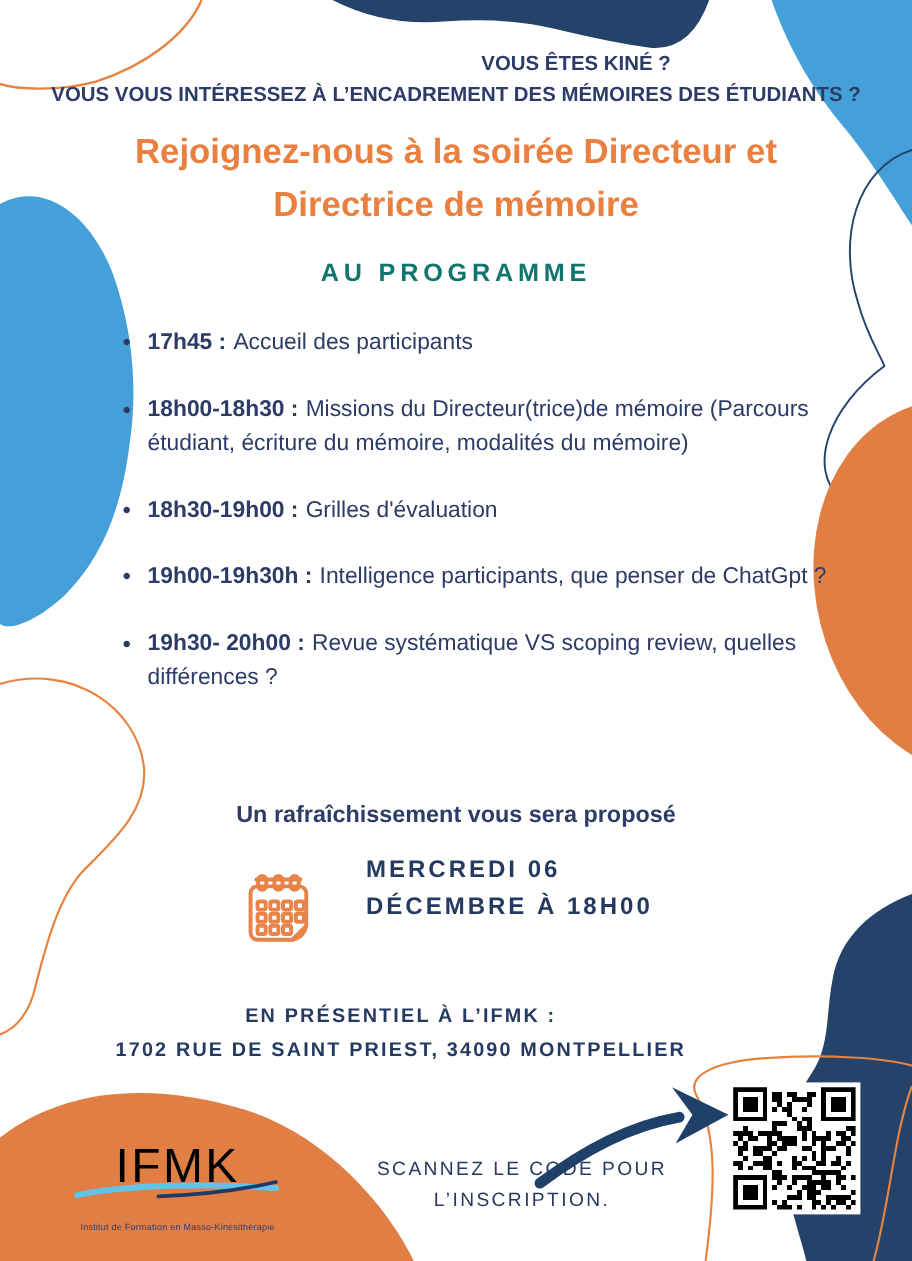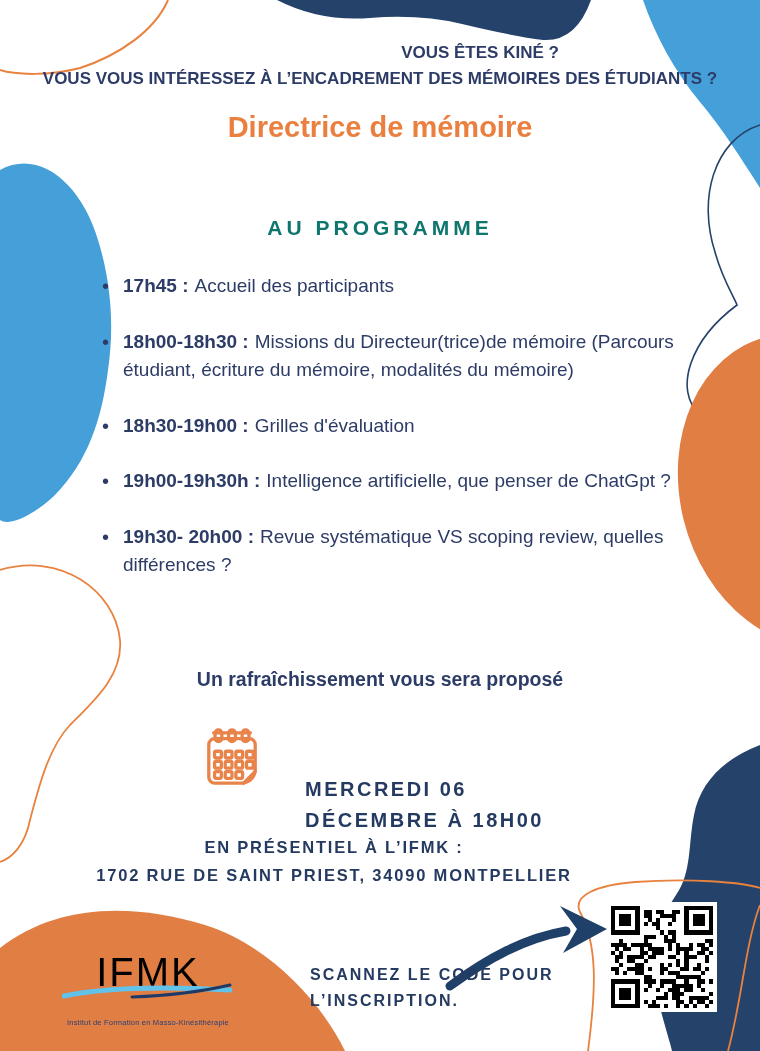--- a/index.html
+++ b/index.html
@@ -21,28 +21,28 @@
   .prog-list{position:absolute;top:272px;left:102px;width:588px;margin:0;padding:0;
              list-style:none;color:#2d3c66;font-size:19px;line-height:1.5;}
   .prog-list li{position:relative;padding-left:21px;margin-bottom:27px;}
   .prog-list li .bullet{position:absolute;left:0;top:-1px;font-size:20px;}
   .prog-list .t{font-weight:700;margin-right:6px;}
 
   .refresh{position:absolute;top:668px;left:0;width:760px;text-align:center;
            color:#2d3c66;font-weight:800;font-size:19.5px;}
 
   .cal{position:absolute;left:203px;top:727px;width:58px;height:62px;}
-  .datetxt{position:absolute;left:305px;top:774px;color:#253a60;font-weight:800;
+  .datetxt{position:absolute;left:305px;top:710px;color:#253a60;font-weight:800;
            font-size:20px;letter-spacing:2.5px;line-height:1.55;}
 
   .loc{position:absolute;top:833px;left:0;width:668px;text-align:center;
        color:#253a60;font-weight:800;font-size:16.5px;letter-spacing:1.8px;line-height:1.7;}
 
-  .scan{position:absolute;top:962px;left:310px;width:250px;
-        color:#253a60;font-weight:700;font-size:16px;letter-spacing:2px;line-height:1.65;}
+  .scan{position:absolute;top:962px;left:310px;width:250px;text-align:center;
+        color:#253a60;font-weight:400;font-size:16px;letter-spacing:2px;line-height:1.65;}
 
   .qr{position:absolute;left:607px;top:902px;width:110px;height:110px;background:#ffffff;
       z-index:2;display:flex;align-items:center;justify-content:center;}
   .qr svg{width:102px;height:102px;}
 
   .logo{position:absolute;left:58px;top:952px;width:180px;text-align:center;z-index:2;}
   .logo .name{font-size:40px;color:#000000;letter-spacing:2px;line-height:1;
               font-family:"Liberation Sans",sans-serif;}
   .logo .swoosh{display:block;margin:-10px auto 0;}
   .logo .sub{font-size:7.5px;color:#2a4076;margin-top:14px;letter-spacing:0.2px;}
@@ -82,41 +82,42 @@
   </svg>
 
   <div class="content">
 
     <div class="hdr">
       <div class="l1">VOUS ÊTES KINÉ ?</div>
       <div>VOUS VOUS INTÉRESSEZ À L’ENCADREMENT DES MÉMOIRES DES ÉTUDIANTS ?</div>
     </div>
 
     <div class="title">
+      <div>Rejoignez-nous à la soirée Directeur et</div>
       <div>Directrice de mémoire</div>
     </div>
 
     <div class="prog-head">AU PROGRAMME</div>
 
     <ul class="prog-list">
       <li>
         <span class="bullet">•</span>
         <span class="t">17h45 :</span><span>Accueil des participants</span>
       </li>
       <li>
         <span class="bullet">•</span>
         <span class="t">18h00-18h30 :</span><span>Missions du Directeur(trice)de mémoire (Parcours étudiant, écriture du mémoire, modalités du mémoire)</span>
       </li>
       <li>
         <span class="bullet">•</span>
         <span class="t">18h30-19h00 :</span><span>Grilles d'évaluation</span>
       </li>
       <li>
         <span class="bullet">•</span>
-        <span class="t">19h00-19h30h :</span><span>Intelligence artificielle, que penser de ChatGpt ?</span>
+        <span class="t">19h00-19h30h :</span><span>Intelligence participants, que penser de ChatGpt ?</span>
       </li>
       <li>
         <span class="bullet">•</span>
         <span class="t">19h30- 20h00 :</span><span>Revue systématique VS scoping review, quelles différences ?</span>
       </li>
     </ul>
 
     <div class="refresh">Un rafraîchissement vous sera proposé</div>
 
     <svg class="cal" viewBox="0 0 60 64" xmlns="http://www.w3.org/2000/svg" fill="none" stroke="#e8834a" stroke-width="3.4" stroke-linecap="round" stroke-linejoin="round">

